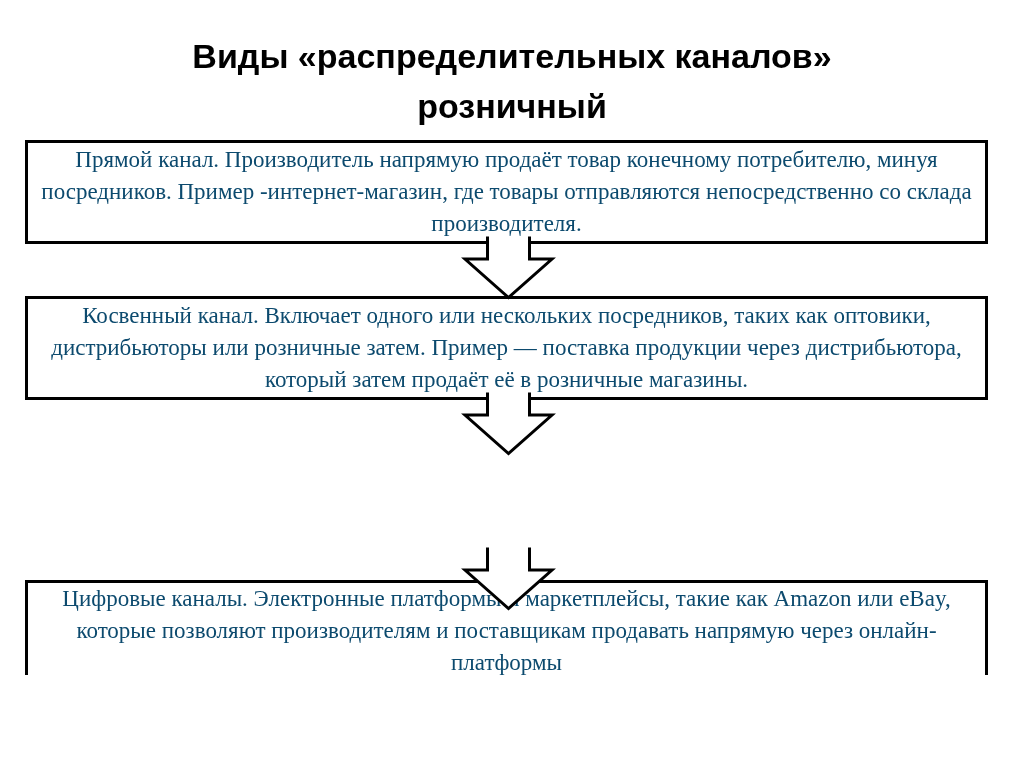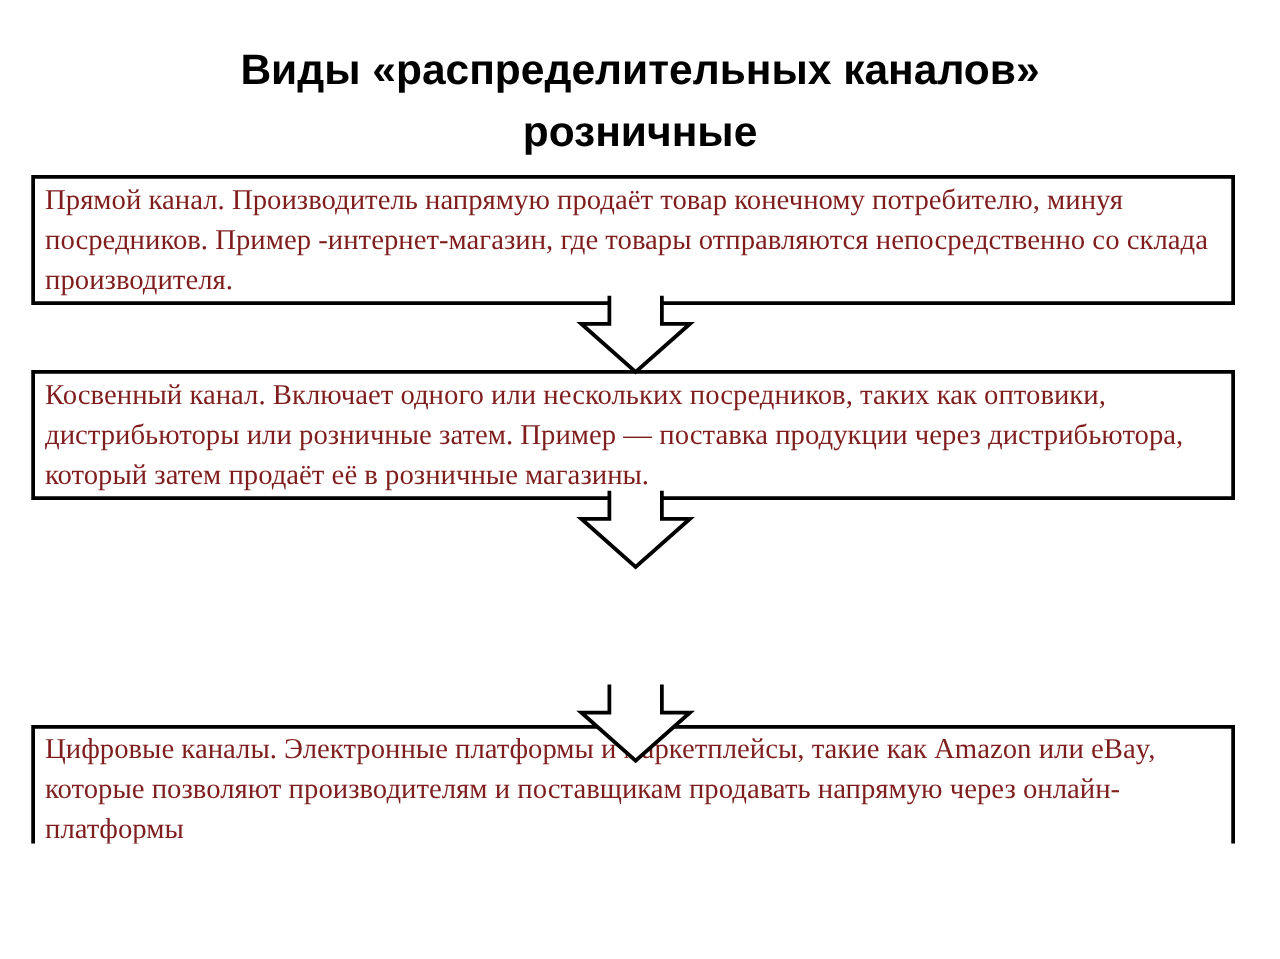--- a/index.html
+++ b/index.html
@@ -30,24 +30,24 @@
     width: 963px;
     box-sizing: border-box;
     border: 3px solid #000000;
     background: #ffffff;
     display: flex;
     align-items: center;
     justify-content: center;
     padding: 2px 8px;
   }
   .flow-box .box-text {
-    text-align: left;
+    text-align: center;
     font-size: 23px;
     line-height: 1.38;
-    color: #7f1d1d;
+    color: #0c4a6e;
   }
   #box-direct      { top: 140px; height: 104px; }
   #box-indirect    { top: 296px; height: 104px; }
   #box-multilevel  { top: 452px; height: 103px; }
   #box-digital     { top: 580px; height: 102px; }
   .arrow {
     position: absolute;
     left: 460px;
     width: 97px;
     height: 64px;
@@ -72,21 +72,21 @@
     color: #8a8a8a;
   }
 </style>
 </head>
 <body>
 
 <div class="slide">
 
   <h1 class="title">
     <span class="title-line">Виды «распределительных каналов»</span>
-    <span class="title-line">розничные</span>
+    <span class="title-line">розничный</span>
   </h1>
 
   <div class="flow-box" id="box-direct">
     <div class="box-text">Прямой канал. Производитель напрямую продаёт товар конечному потребителю, минуя посредников. Пример -интернет-магазин, где товары отправляются непосредственно со склада производителя.</div>
   </div>
 
   <div class="flow-box" id="box-indirect">
     <div class="box-text">Косвенный канал. Включает одного или нескольких посредников, таких как оптовики, дистрибьюторы или розничные затем. Пример — поставка продукции через дистрибьютора, который затем продаёт её в розничные магазины.</div>
   </div>
 

